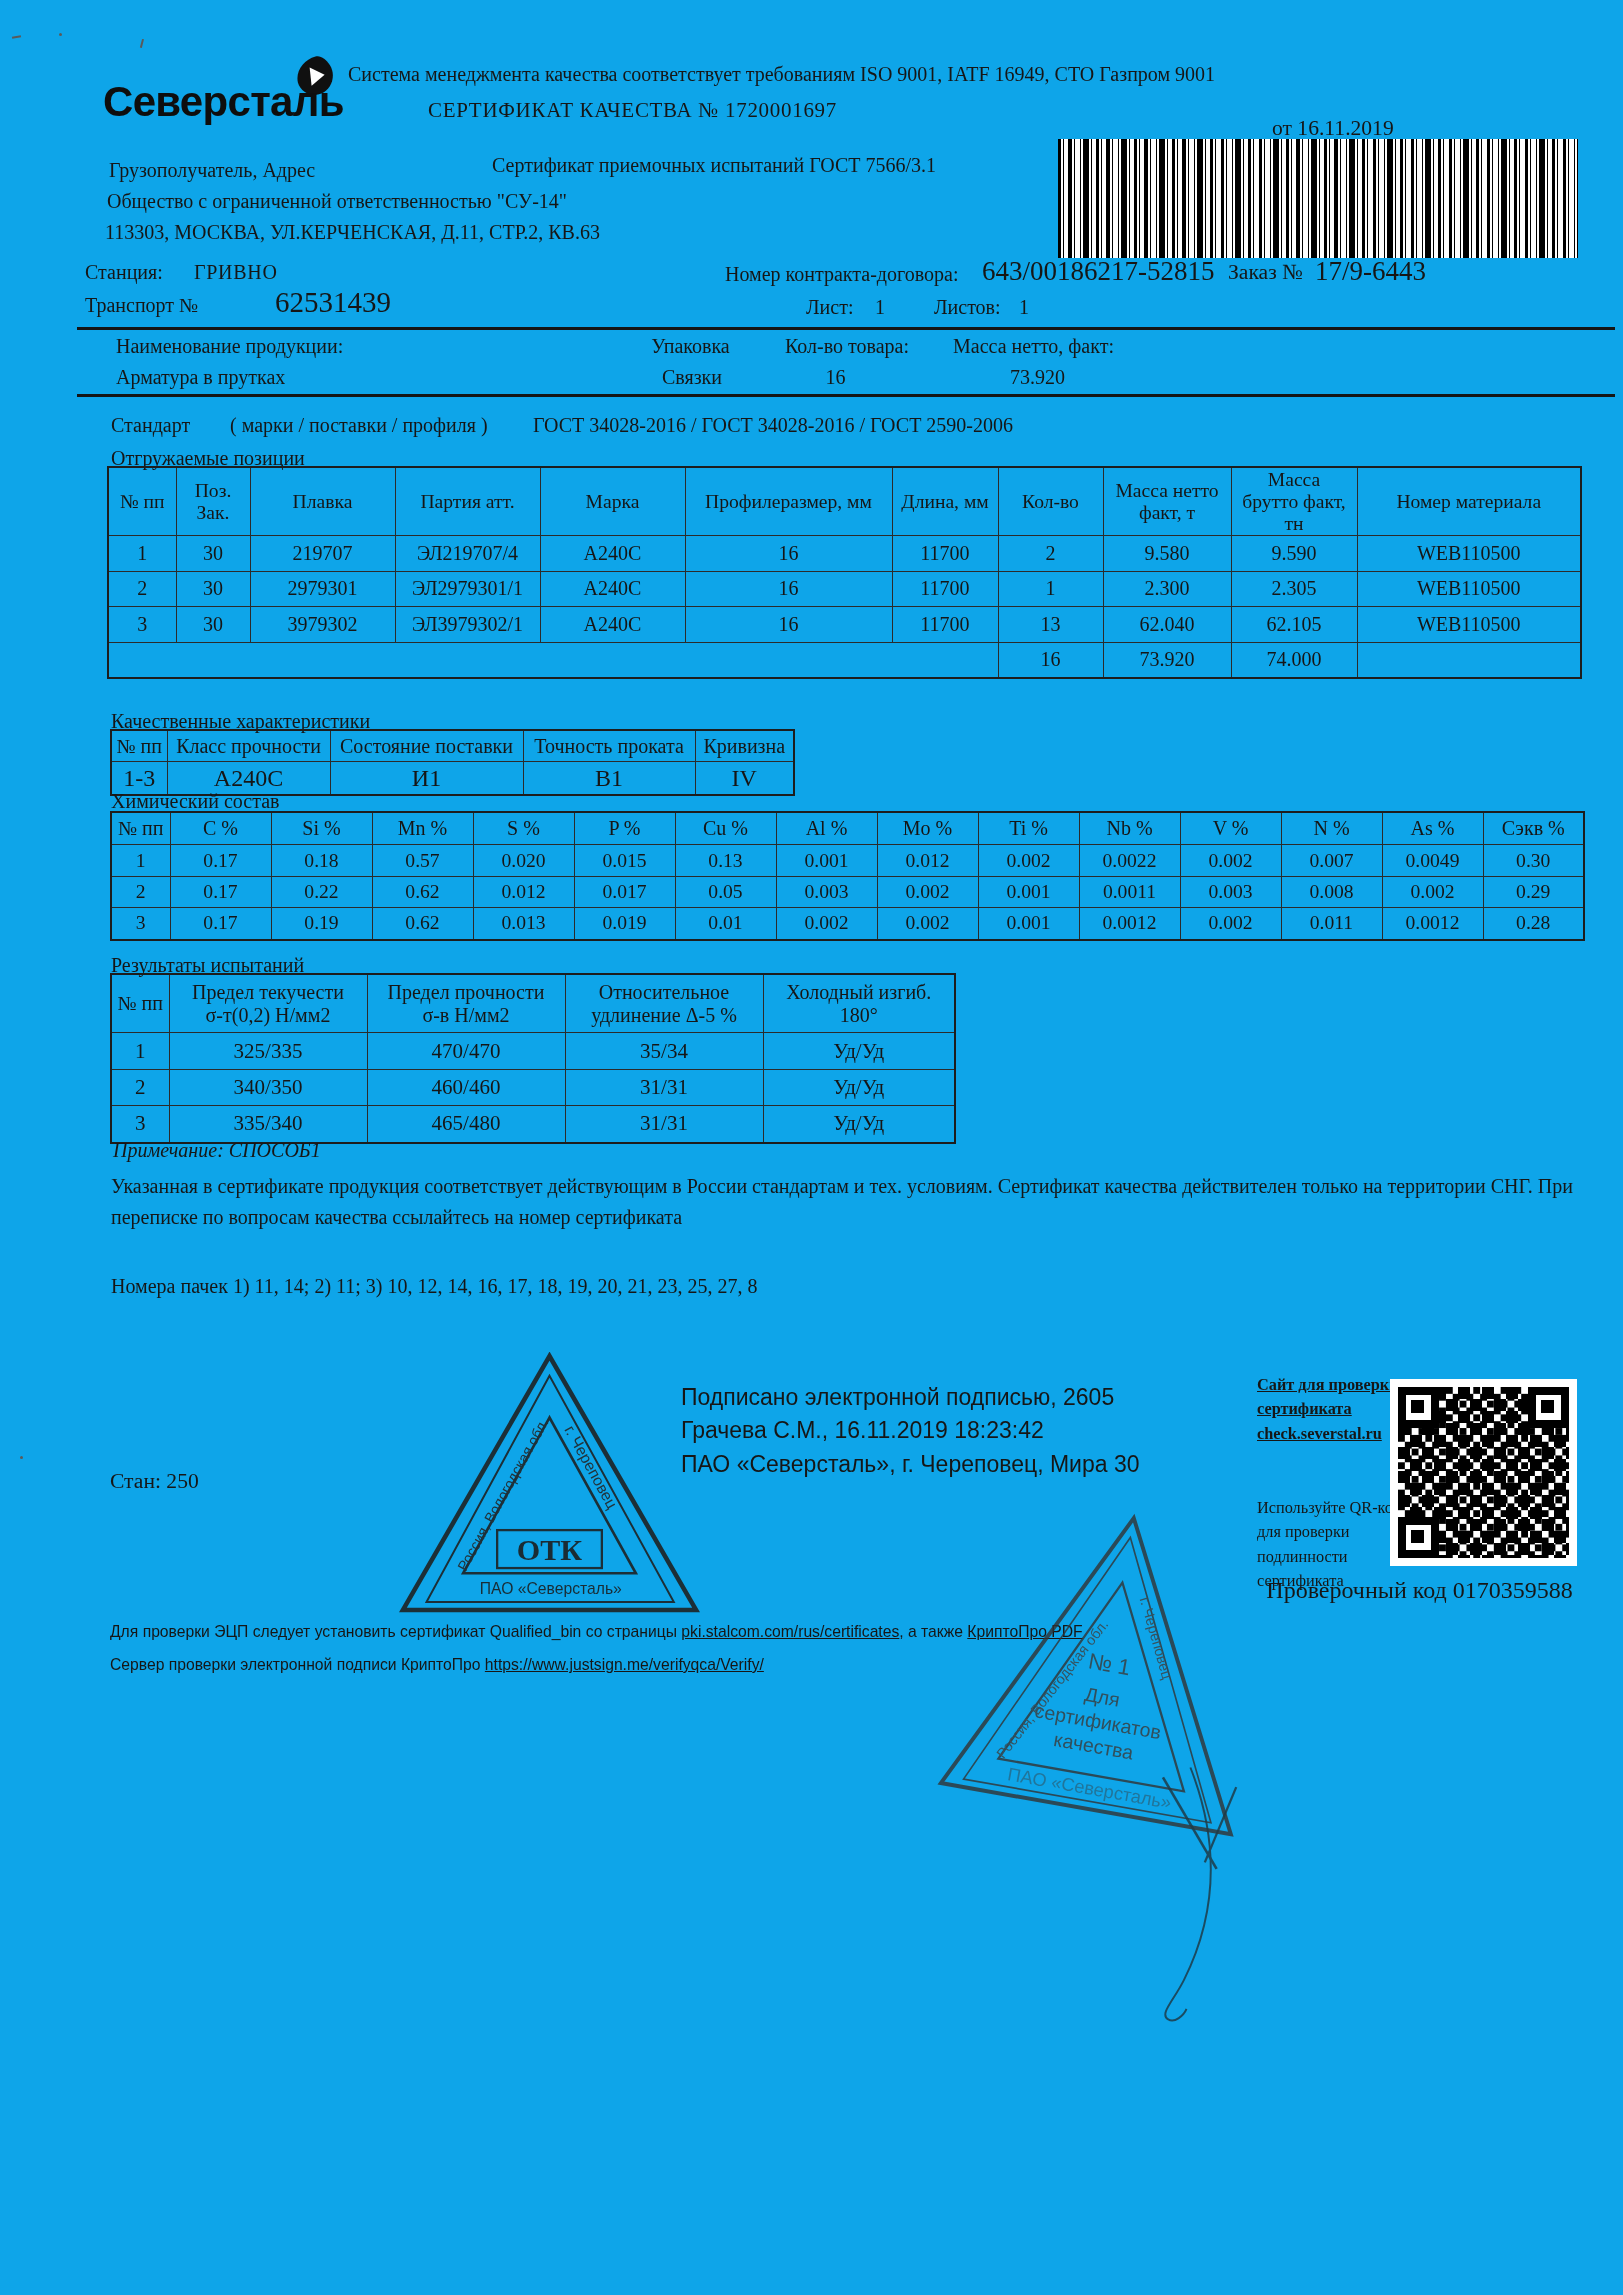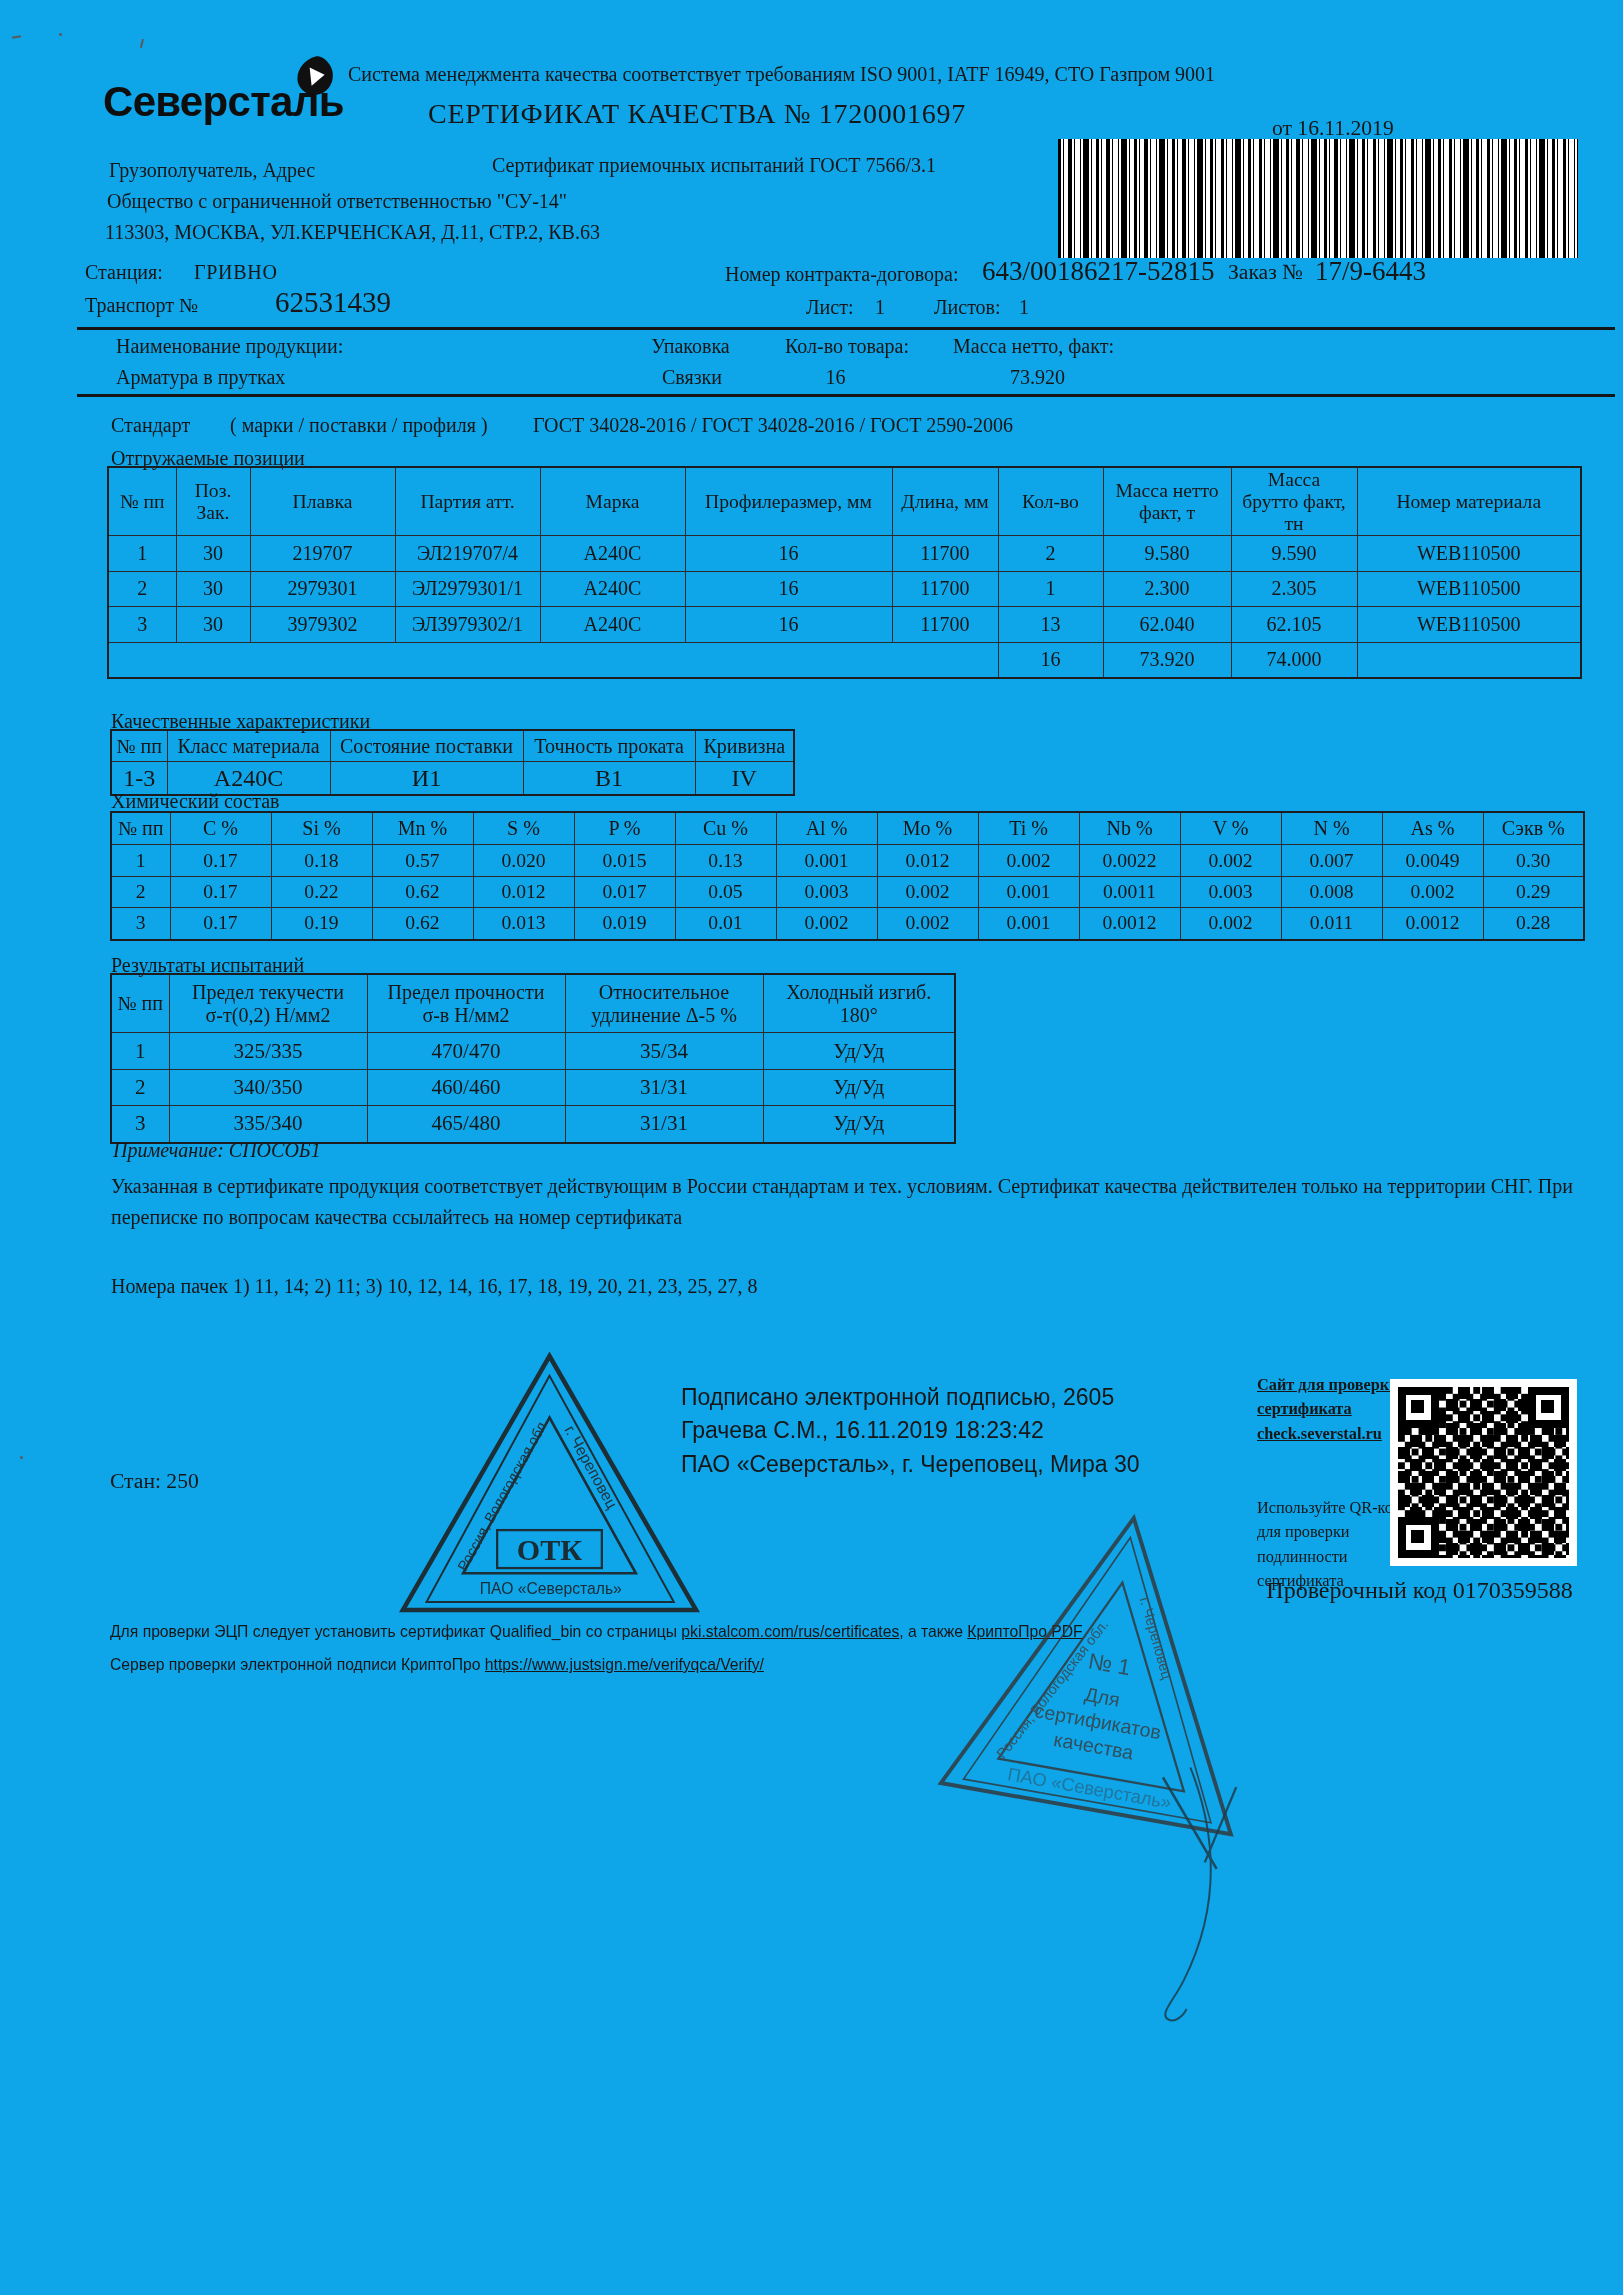--- a/index.html
+++ b/index.html
@@ -19,21 +19,21 @@
   .tbl-positions td{height:33px;font-size:20px;}
   .tbl-quality th{height:29px;font-size:20px;font-weight:400;}
   .tbl-quality td{height:30px;font-size:24px;}
   .tbl-chem th{height:30px;font-size:20px;font-weight:400;}
   .tbl-chem td{height:29px;font-size:19.6px;}
   .tbl-tests th{height:56px;font-size:20px;font-weight:400;}
   .tbl-tests td{height:34px;font-size:21px;}
   
   .logo-text{font-family:"Liberation Sans",sans-serif;font-weight:700;font-size:42px;
              letter-spacing:-0.7px;color:#0e0e0e;}
-  .title{font-size:28px;letter-spacing:0.7px;}
+  .title{font-size:21px;letter-spacing:0.7px;}
   .t31{font-size:20px;} .t33{font-size:21.6px;} .t41{font-size:27px;} .t44{font-size:29px;}
   
   .barcode{position:absolute;left:1058px;top:139px;width:520px;height:119px;
     background:repeating-linear-gradient(90deg,
       #000 0 2.6px,#fff 2.6px 4.6px,#000 4.6px 5.9px,#fff 5.9px 10.5px,#000 10.5px 14.4px,#fff 14.4px 15.7px,
       #000 15.7px 17px,#fff 17px 21.6px,#000 21.6px 23px,#fff 23px 25px,#000 25px 31px,#fff 31px 33px,
       #000 33px 34px,#fff 34px 38px);}
   
   .qr{position:absolute;left:1390px;top:1379px;width:187px;height:187px;background:#fff;}
   .qr-pattern{position:absolute;left:7.8px;top:7.8px;right:7.8px;bottom:7.8px;
@@ -192,21 +192,21 @@
     <colgroup>
       <col style="width:56px">
         <col style="width:163px">
         <col style="width:193px">
         <col style="width:172px">
         <col style="width:99px">
     </colgroup>
     <thead>
         <tr>
           <th>№ пп</th>
-          <th>Класс материала</th>
+          <th>Класс прочности</th>
           <th>Состояние поставки</th>
           <th>Точность проката</th>
           <th>Кривизна</th>
         </tr>
       </thead>
     <tbody>
         <tr>
           <td>1-3</td>
           <td>А240С</td>
           <td>И1</td>

